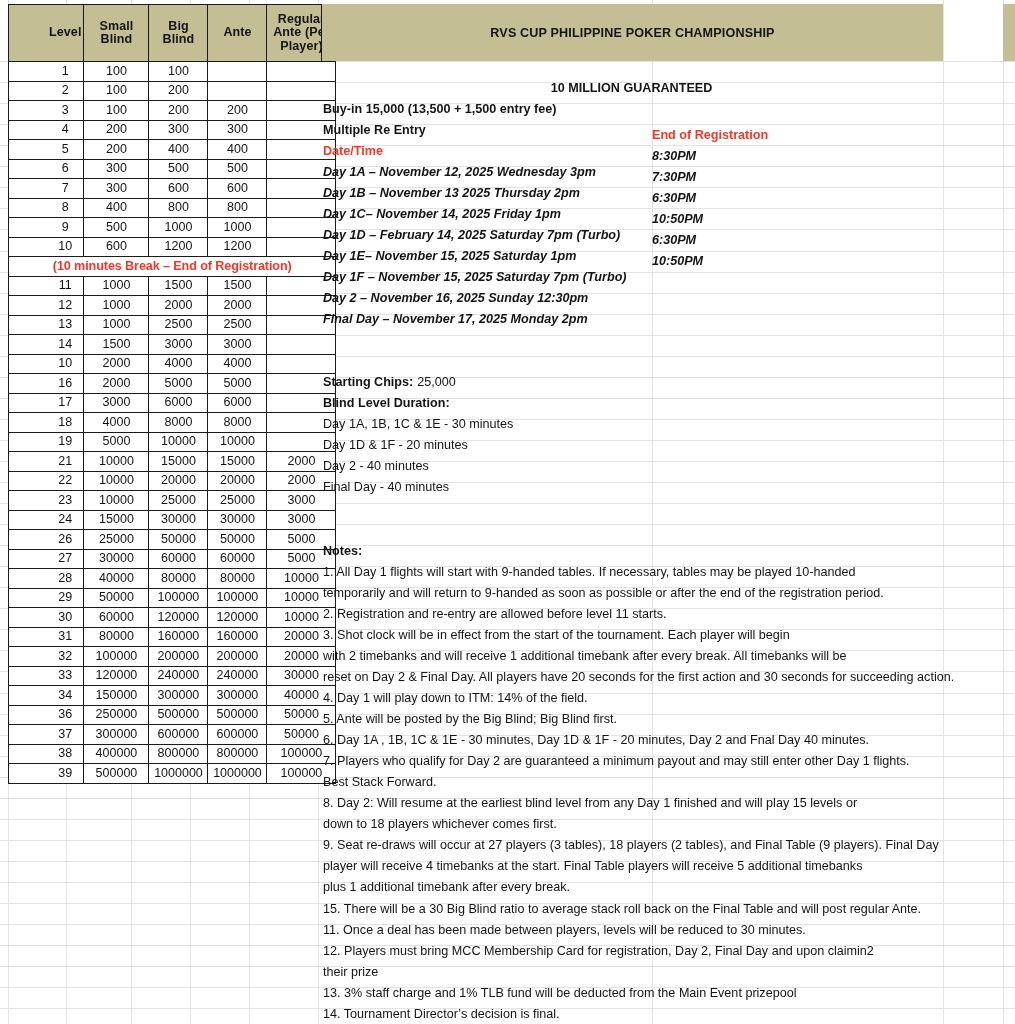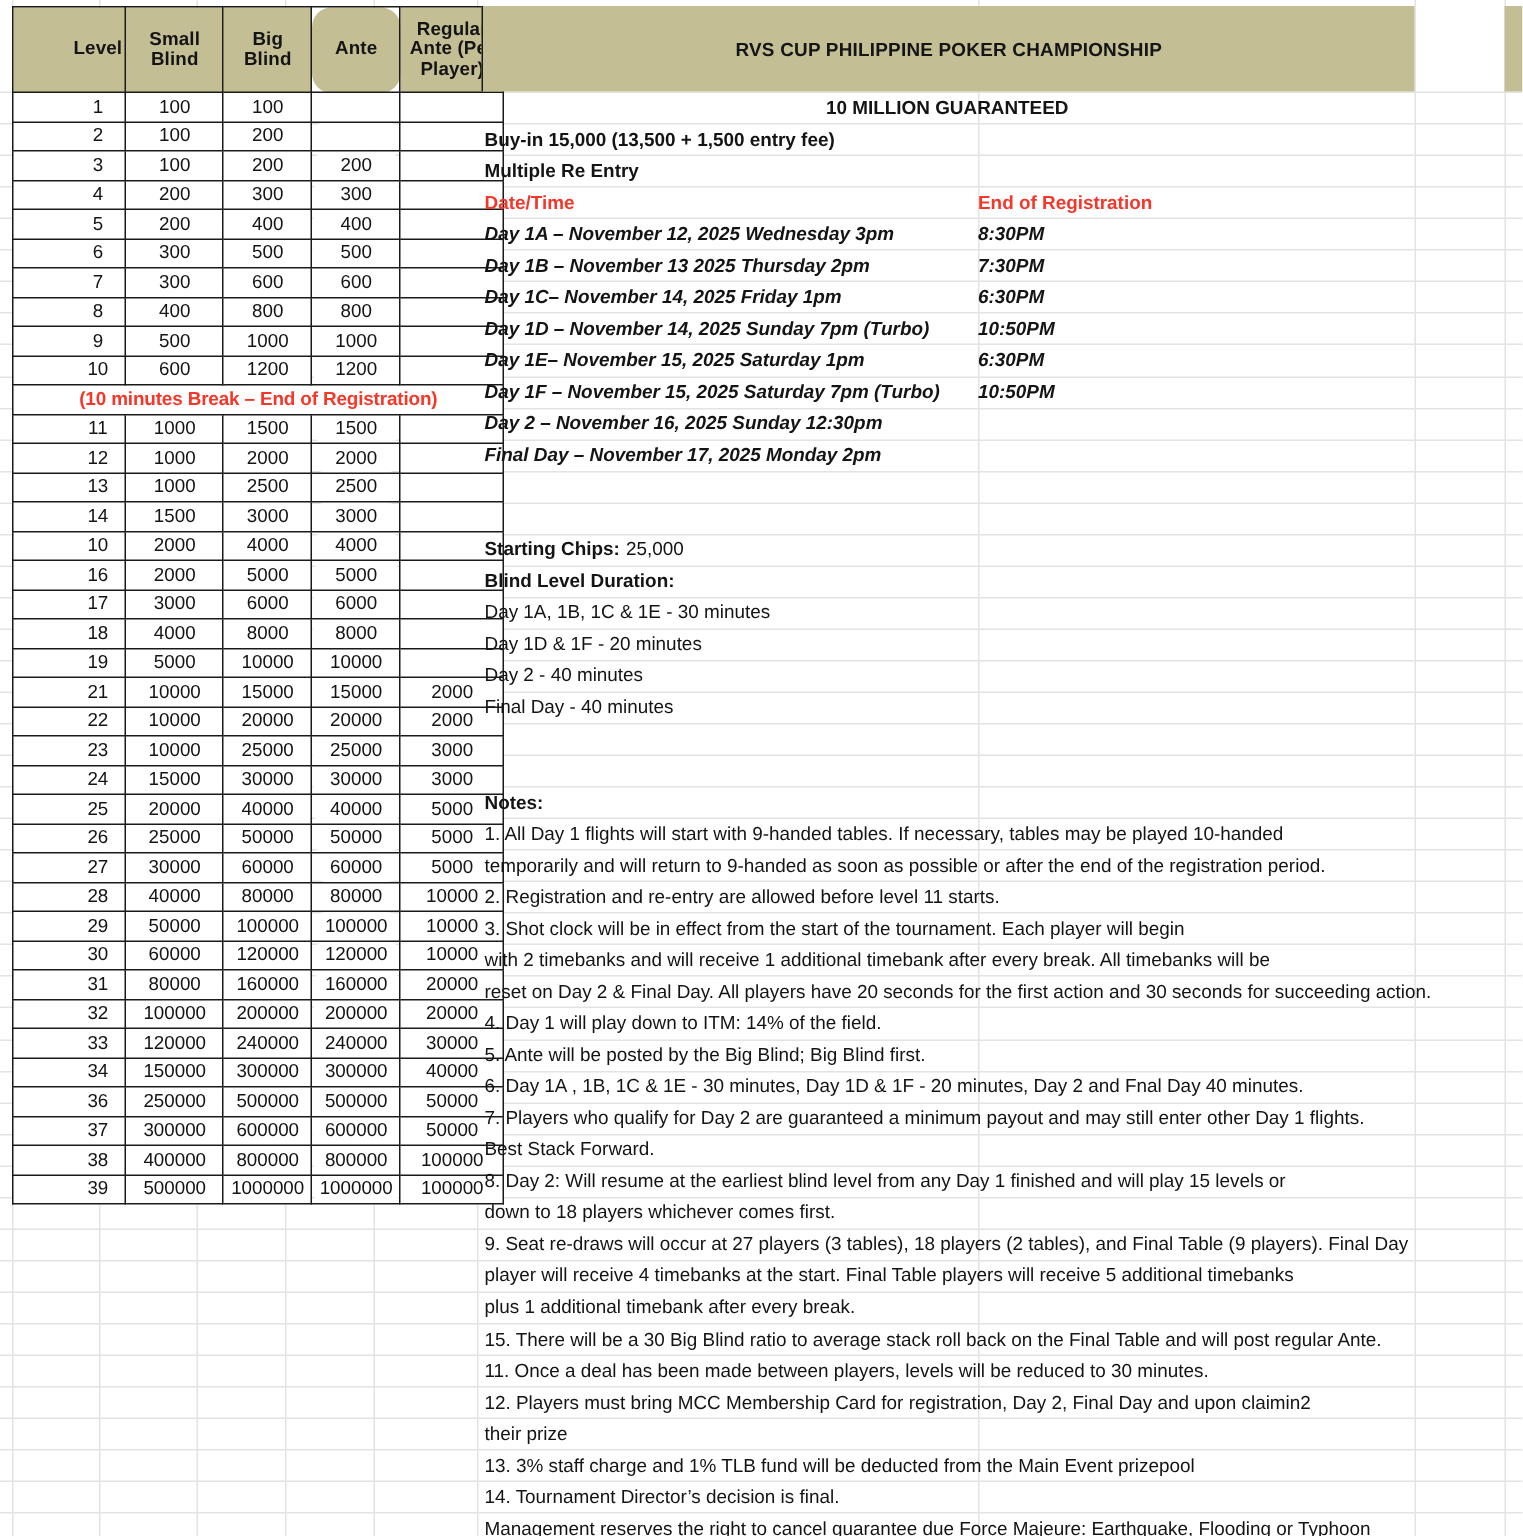--- a/index.html
+++ b/index.html
@@ -37,21 +37,21 @@
   #blinds thead th{
     background:#c4be95;
     font-weight:bold;
     font-size:12.5px;
     height:57px;
     letter-spacing:.1px;
   }
   #blinds .c-level{width:58px;padding-left:40px;}
   #blinds .c-sb{width:65px;}
   #blinds .c-bb{width:59px;}
-  #blinds .c-ante{width:59px;border-radius:13px;}
+  #blinds .c-ante{width:59px;}
   #blinds .c-rega{width:69px;}
   #blinds tr.break-row td{
     color:#f5372a;
     font-weight:bold;
     font-size:12.6px;
     letter-spacing:-.1px;
   }
 
   
   #info{position:absolute;left:321px;top:4px;width:694px;}
@@ -67,21 +67,21 @@
   .banner-title{
     font-size:12.6px;font-weight:bold;color:#151515;letter-spacing:.15px;
     text-align:center;
   }
   .irow{
     position:absolute;left:0;width:694px;height:21px;
     font-size:12.6px;color:#141414;
     white-space:nowrap;
   }
   .icell-a{
-    position:absolute;left:2px;top:0;height:21px;
+    position:absolute;left:2px;top:16px;height:21px;
     display:flex;align-items:center;
   }
   .icell-b{
     position:absolute;left:331px;top:0;height:21px;
     display:flex;align-items:center;
   }
   .ctr{left:0;width:621px;justify-content:center;}
   .b{font-weight:bold;}
   .red{color:#f5372a;}
   .bi{font-weight:bold;font-style:italic;}
@@ -319,27 +319,20 @@
           <td class="c-rega">3000</td>
         </tr>
         <tr>
           <td class="c-level">24</td>
           <td class="c-sb">15000</td>
           <td class="c-bb">30000</td>
           <td class="c-ante">30000</td>
           <td class="c-rega">3000</td>
         </tr>
         <tr>
-          <td class="c-level">25</td>
-          <td class="c-sb">20000</td>
-          <td class="c-bb">40000</td>
-          <td class="c-ante">40000</td>
-          <td class="c-rega">5000</td>
-        </tr>
-        <tr>
           <td class="c-level">26</td>
           <td class="c-sb">25000</td>
           <td class="c-bb">50000</td>
           <td class="c-ante">50000</td>
           <td class="c-rega">5000</td>
         </tr>
         <tr>
           <td class="c-level">27</td>
           <td class="c-sb">30000</td>
           <td class="c-bb">60000</td>
@@ -451,21 +444,21 @@
         </div>
         <div class="irow" style="top:162.3px">
           <div class="icell-a bi">Day 1B – November 13 2025 Thursday 2pm</div>
           <div class="icell-b bi">7:30PM</div>
         </div>
         <div class="irow" style="top:183.3px">
           <div class="icell-a bi">Day 1C– November 14, 2025 Friday 1pm</div>
           <div class="icell-b bi">6:30PM</div>
         </div>
         <div class="irow" style="top:204.3px">
-          <div class="icell-a bi">Day 1D – November 14, 2025 Sunday 7pm (Turbo)</div>
+          <div class="icell-a bi">Day 1D – February 14, 2025 Saturday 7pm (Turbo)</div>
           <div class="icell-b bi">10:50PM</div>
         </div>
         <div class="irow" style="top:225.4px">
           <div class="icell-a bi">Day 1E– November 15, 2025 Saturday 1pm</div>
           <div class="icell-b bi">6:30PM</div>
         </div>
         <div class="irow" style="top:246.5px">
           <div class="icell-a bi">Day 1F – November 15, 2025 Saturday 7pm (Turbo)</div>
           <div class="icell-b bi">10:50PM</div>
         </div>

